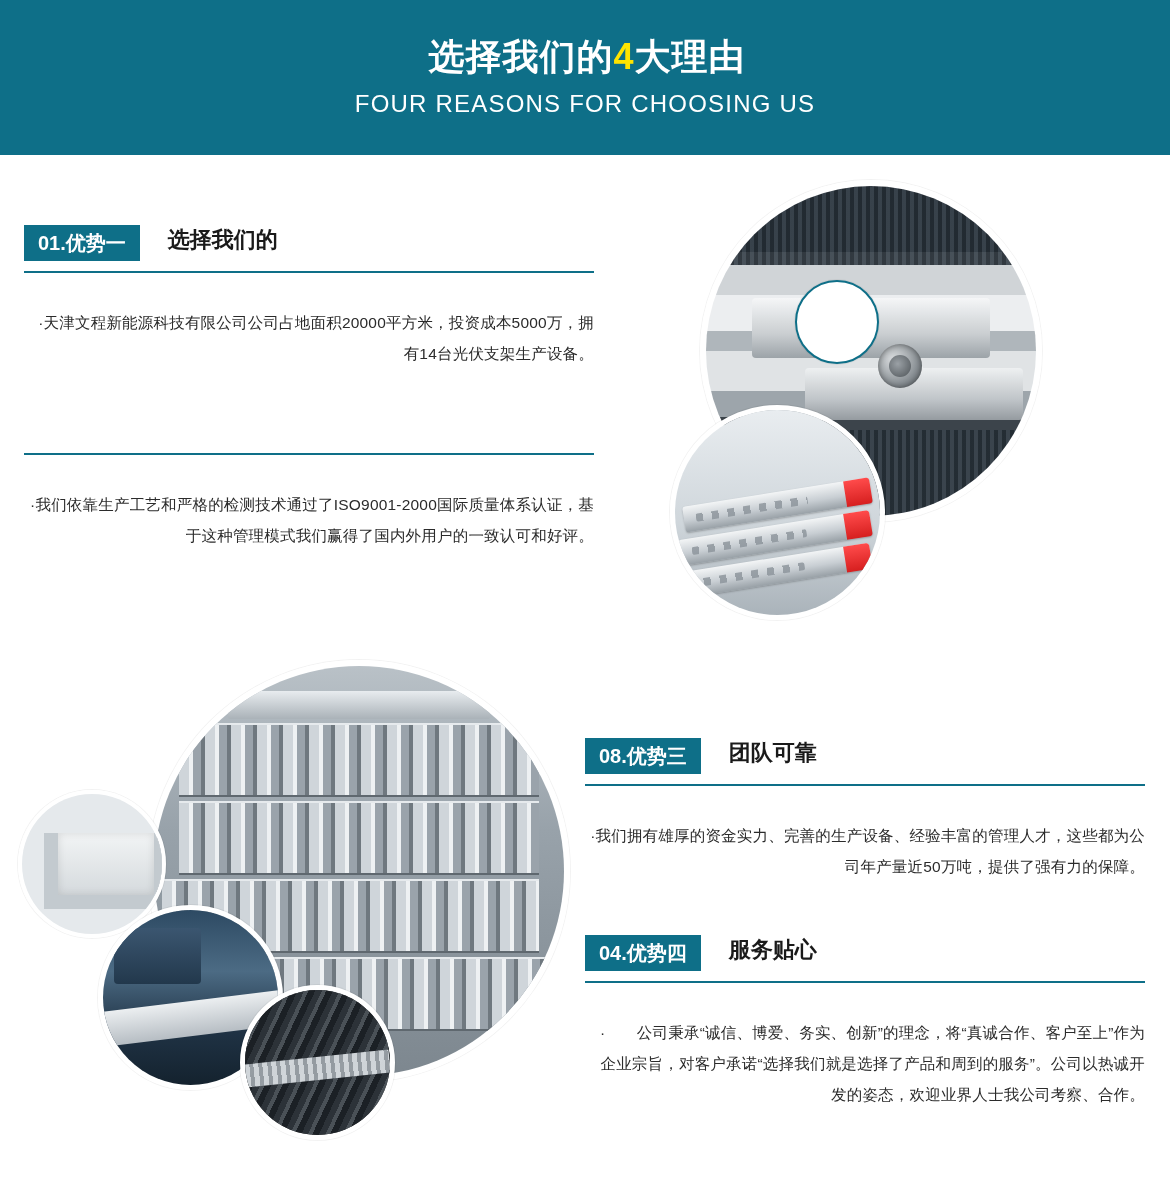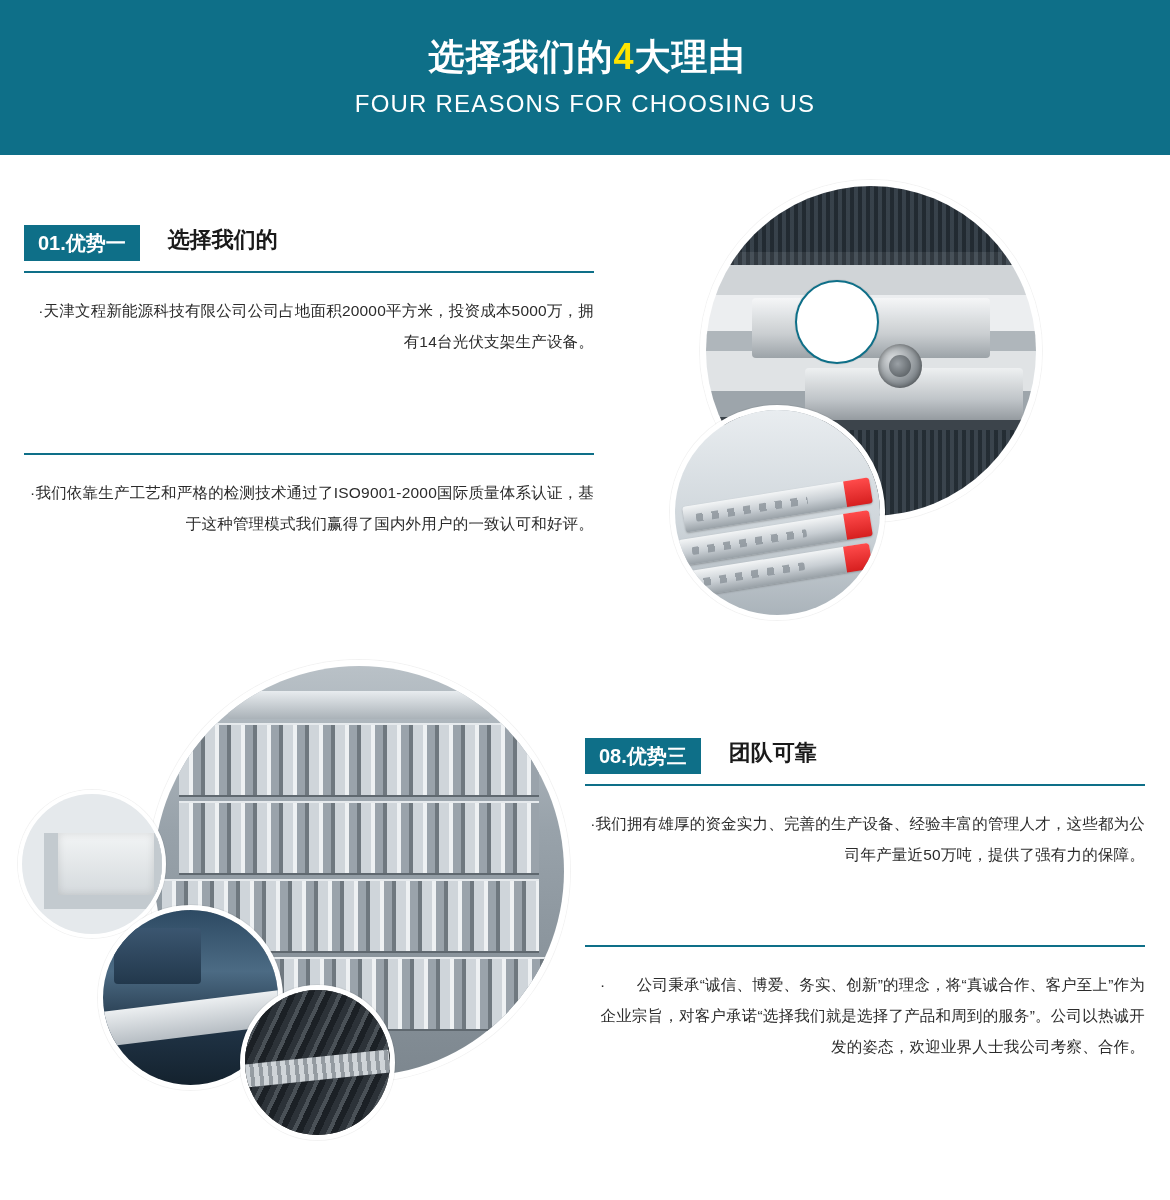--- a/index.html
+++ b/index.html
@@ -48,21 +48,21 @@
   .feature-title{
     font-size:22px;font-weight:bold;color:#1a1a1a;
     margin-left:28px;
     padding-bottom:6px;
     white-space:nowrap;
   }
   .rule{
     height:2px;background:#0e6f88;margin-top:10px;
   }
   .feature-body{
-    margin-top:22px;
+    margin-top:34px;
     font-size:15.5px;color:#2b2b2b;line-height:2.0;
     letter-spacing:.2px;
   }
 
   
   #f1{left:24px;top:225px;width:570px;}
   #f1 .rule{width:570px;}
   #f2{left:24px;top:443px;width:570px;}
   #f2 .rule{width:570px;}
   #f3{left:585px;top:738px;width:560px;}
@@ -254,20 +254,24 @@
 <div class="feature" id="f3">
   <div class="feature-head">
     <div class="tag">08.优势三</div>
     <div class="feature-title">团队可靠</div>
   </div>
   <div class="rule"></div>
   <div class="feature-body">·我们拥有雄厚的资金实力、完善的生产设备、经验丰富的管理人才，这些都为公司年产量近50万吨，提供了强有力的保障。</div>
 </div>
 
 <div class="feature" id="f4">
+  <div class="feature-head">
+    <div class="tag">04.优势四</div>
+    <div class="feature-title">服务贴心</div>
+  </div>
   <div class="rule"></div>
   <div class="feature-body">·　　公司秉承“诚信、博爱、务实、创新”的理念，将“真诚合作、客户至上”作为企业宗旨，对客户承诺“选择我们就是选择了产品和周到的服务”。公司以热诚开发的姿态，欢迎业界人士我公司考察、合作。</div>
 </div>
 
 <div class="photo" id="p-big1">
   <div class="inner">
     <div class="grid"></div>
     <div class="gridb"></div>
     <div class="plateA"></div>
     <div class="plateB"></div>

